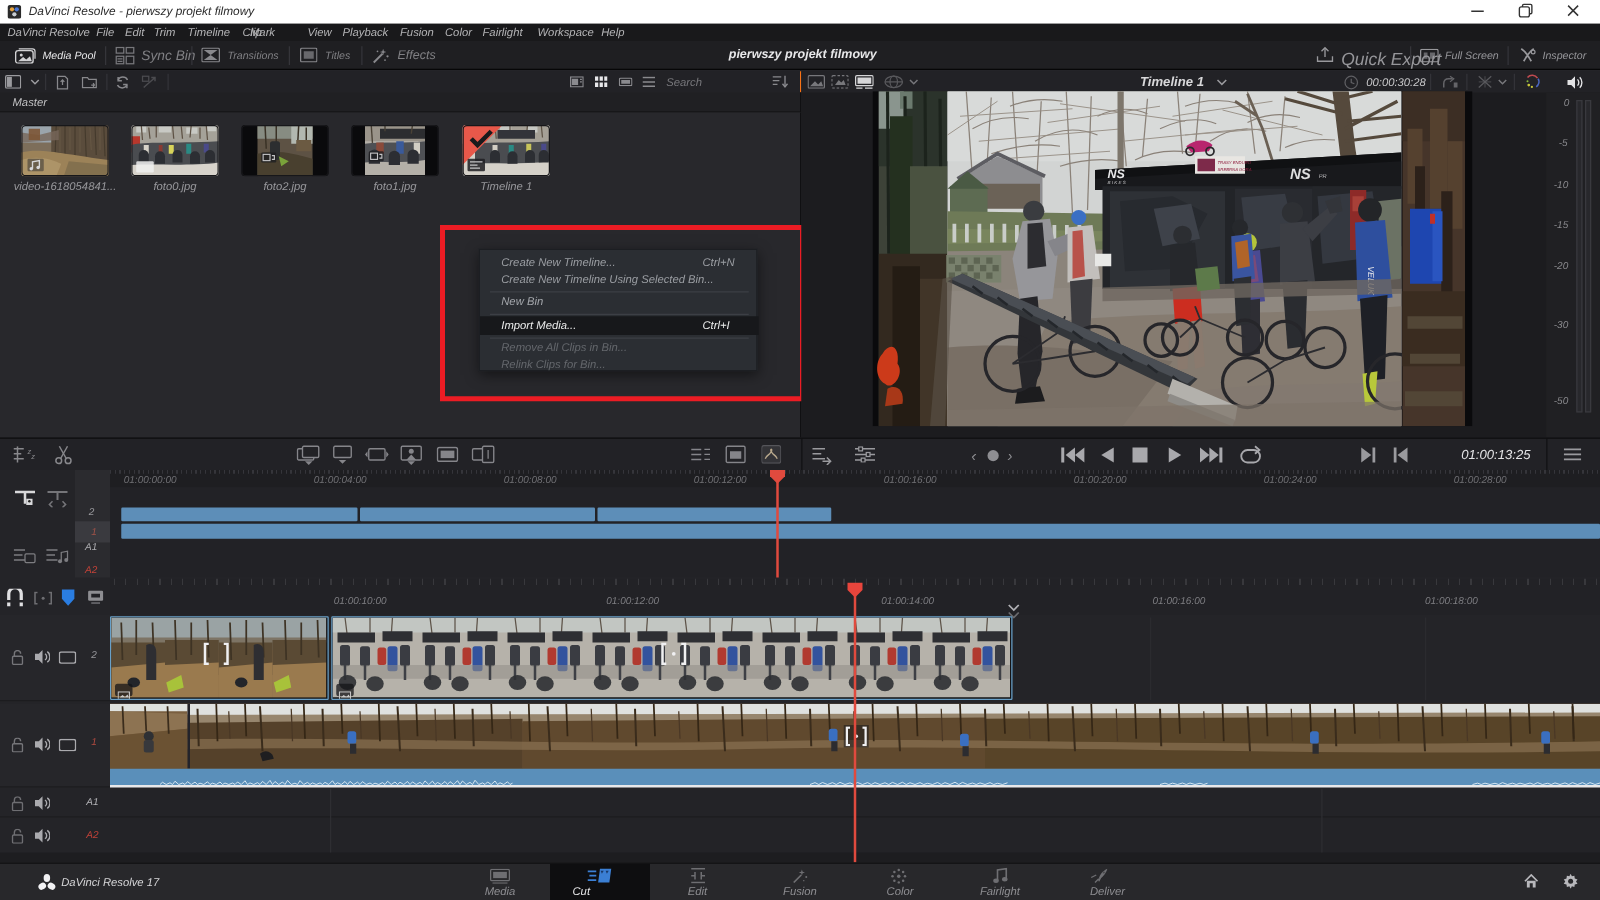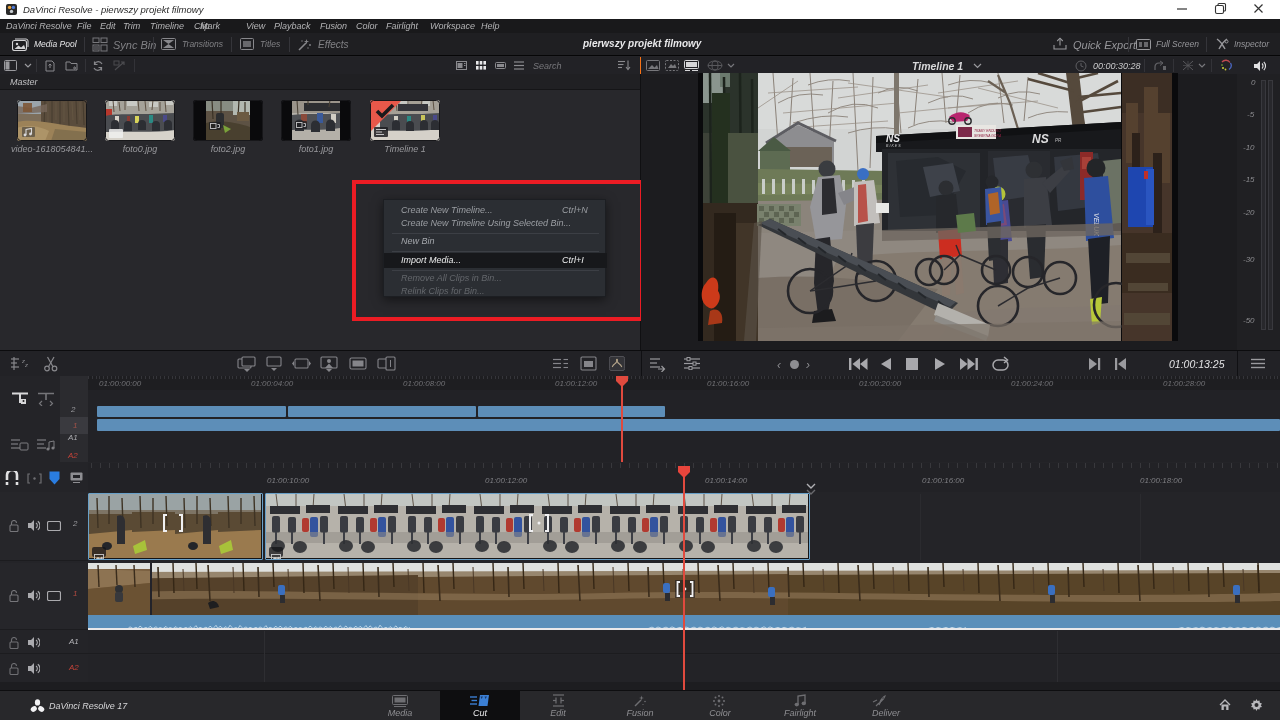--- a/index.html
+++ b/index.html
@@ -90,21 +90,21 @@
       </svg>
   <div class="abs" style="left:318px;top:6px;font-size:10px;color:#808084;">Effects</div>
 
   <div class="abs" style="left:583px;top:5px;font-size:10px;font-weight:bold;color:#e8e8ea;">pierwszy projekt filmowy</div>
 
   <svg class="abs" style="left:1053px;top:4px" width="14" height="14" viewBox="0 0 14 14">
         <path d="M1 8 L1 12 L13 12 L13 8" fill="none" stroke="#98989c" stroke-width="1.1"></path>
         <path d="M7 1.5 L7 8.5" stroke="#98989c" stroke-width="1.1"></path>
         <path d="M4.2 4 L7 1.2 L9.8 4" fill="none" stroke="#98989c" stroke-width="1.1"></path>
       </svg>
-  <div class="abs" style="left:1073px;top:6px;font-size:11px;color:#96969a;">Quick Export</div>
+  <div class="abs" style="left:1073px;top:6px;font-size:14px;color:#96969a;">Quick Export</div>
   <div class="abs" style="left:1128px;top:4px;width:1px;height:15px;background:#35353a;"></div>
   <svg class="abs" style="left:1136px;top:6px" width="15" height="11" viewBox="0 0 15 11">
         <rect x="0.5" y="0.5" width="14" height="10" rx="1" fill="none" stroke="#98989c" stroke-width="1"></rect>
         <rect x="3" y="3" width="3" height="5" fill="#98989c" opacity="0.6"></rect>
         <rect x="8" y="3" width="4" height="5" fill="#98989c" opacity="0.6"></rect>
       </svg>
   <div class="abs" style="left:1156px;top:6px;font-size:8.5px;color:#96969a;">Full Screen</div>
   <div class="abs" style="left:1206px;top:4px;width:1px;height:15px;background:#35353a;"></div>
   <svg class="abs" style="left:1215px;top:4px" width="14" height="14" viewBox="0 0 14 14">
         <path d="M2 2 C5 4 6 6 7 7 M12 2 C9 4 8 6 7 7 M7 7 C6 9 5 10 4 12 M7 7 C8 9 9 10 10 12" stroke="#98989c" stroke-width="1.4" fill="none"></path>
@@ -1417,21 +1417,21 @@
   <div class="abs" style="left:378px;top:17px;width:44px;text-align:center;font-size:9px;color:#8e8e92;">Media</div>
   <svg class="abs" style="left:470px;top:3px" width="20" height="13" viewBox="0 0 20 13">
         <g stroke="#3b7fd4" stroke-width="1.4">
           <line x1="0" y1="3" x2="7" y2="3"></line>
           <line x1="1.5" y1="6.5" x2="7" y2="6.5"></line>
           <line x1="0" y1="10" x2="7" y2="10"></line>
         </g>
         <path d="M10 1 L19 1 L17.5 12 L8.5 12 Z" fill="#3b7fd4"></path>
         <path d="M10.5 2.5 L13 2.5 L11.5 5 Z M14.5 2.5 L17 2.5 L15.5 5 Z" fill="#1a3a6a"></path>
       </svg>
-  <div class="abs" style="left:458px;top:17px;width:44px;text-align:center;font-size:9px;color:#e8e8ea;">Cut</div>
+  <div class="abs" style="left:458px;top:17px;width:44px;font-size:9px;color:#e8e8ea;">Cut</div>
   <svg class="abs" style="left:551px;top:3px" width="15" height="13" viewBox="0 0 15 13" opacity="0.55">
         <g stroke="#a8a8ac" stroke-width="1.2">
           <line x1="2" y1="1" x2="13" y2="1"></line>
           <line x1="2" y1="12" x2="13" y2="12"></line>
           <line x1="5" y1="3.5" x2="5" y2="9.5"></line>
           <line x1="10" y1="3.5" x2="10" y2="9.5"></line>
           <line x1="2" y1="6.5" x2="5" y2="6.5"></line>
           <line x1="10" y1="6.5" x2="13" y2="6.5"></line>
         </g>
       </svg>

